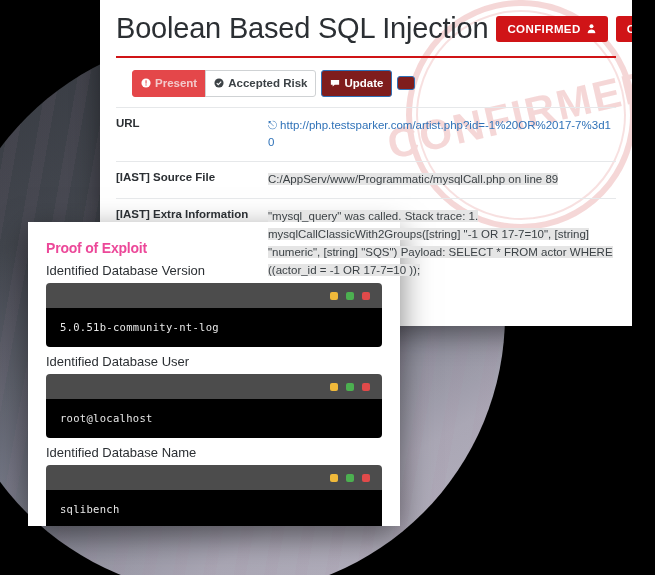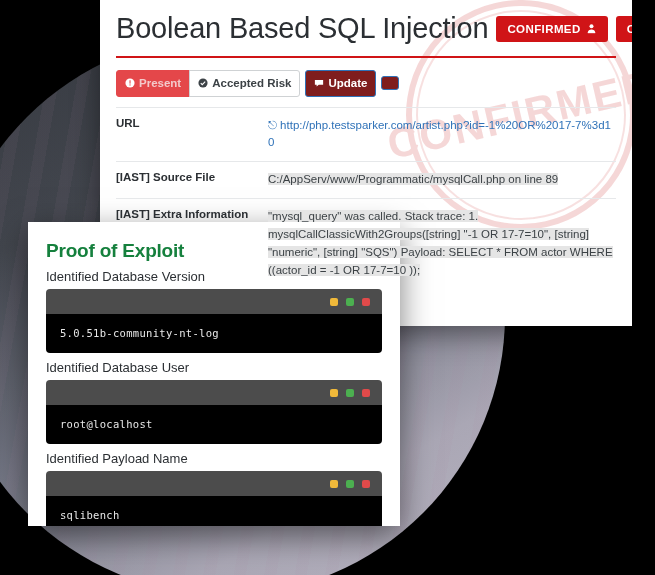--- a/index.html
+++ b/index.html
@@ -85,21 +85,21 @@
   #title-rule {
     height: 2px; background: #d01417;
     margin: 11px 16px 0 16px;
     position: relative; z-index: 3;
   }
 
   
   #toolbar {
     display: flex; align-items: center;
     padding: 12px 16px 0 16px;
-    position: relative; z-index: 3;
+    position: relative; z-index: 3; margin-left: 16px;
   }
   .btn {
     font-size: 11.5px; font-weight: 600;
     padding: 6px 8px; border: 1px solid #cfd2d4;
     background: #fff; color: #3c4246;
     display: inline-flex; align-items: center; gap: 4px;
     white-space: nowrap; cursor: pointer; line-height: 1.1;
   }
   .group .btn { border-radius: 8px; margin-left: -1px; }
   .group .btn:first-child { border-radius: 3px 0 0 3px; margin-left: 0; }
@@ -127,21 +127,21 @@
   #proof-panel {
     position: absolute;
     left: 28px; top: 222px;
     width: 372px; height: 304px;
     background: #fff;
     box-shadow: 0 10px 30px rgba(0,0,0,0.5);
     padding: 18px 18px 16px 18px;
     overflow: hidden;
   }
   #proof-title {
-    font-size: 19px; font-weight: 700; color: #15803d;
+    font-size: 14px; font-weight: 700; color: #ec4899;
     letter-spacing: -.2px; margin-bottom: 2px;
   }
   .proof-label {
     font-size: 13px; color: #2b2f33; font-weight: 400;
     margin: 7px 0 5px 0;
   }
   .terminal { border-radius: 4px; overflow: hidden; }
   .term-bar {
     background: #4c4c4c; height: 25px;
     display: flex; align-items: center; justify-content: flex-end;
@@ -267,21 +267,21 @@
     <div class="proof-label">Identified Database User</div>
     <div class="terminal">
       <div class="term-bar">
         <span class="dot" style="background:#f0b93a"></span>
         <span class="dot" style="background:#4cb050"></span>
         <span class="dot" style="background:#e04a4a"></span>
       </div>
       <div class="term-body">root@localhost</div>
     </div>
 
-    <div class="proof-label">Identified Payload Name</div>
+    <div class="proof-label">Identified Database Name</div>
     <div class="terminal">
       <div class="term-bar">
         <span class="dot" style="background:#f0b93a"></span>
         <span class="dot" style="background:#4cb050"></span>
         <span class="dot" style="background:#e04a4a"></span>
       </div>
       <div class="term-body">sqlibench</div>
     </div>
   </div>
 

